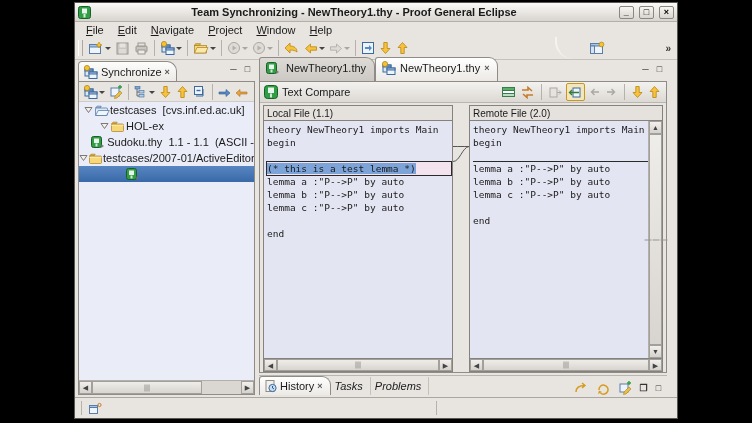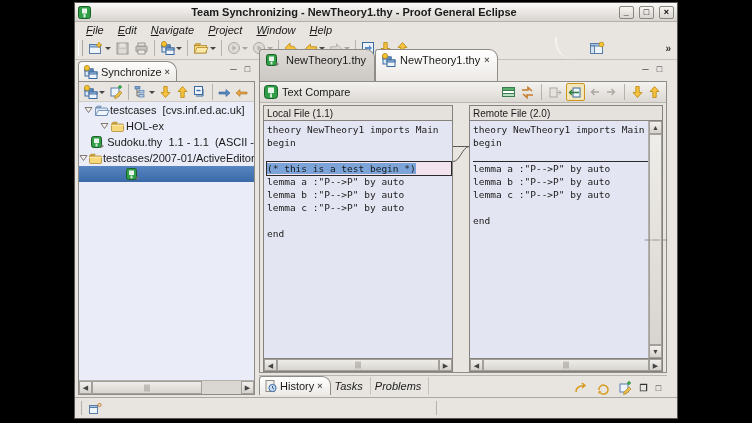--- a/index.html
+++ b/index.html
@@ -12,21 +12,21 @@
   .titlebar{height:18px;display:flex;align-items:center;padding:0 3px;
             background:linear-gradient(#fbfaf8,#d8d4cf);border-bottom:1px solid #b3afa9;}
   .titlebar .title{flex:1;text-align:center;font-weight:bold;font-size:11px;
                    white-space:nowrap;overflow:hidden;}
   .win-btn{width:15px;height:13px;margin-left:2px;border:1px solid #8a8782;border-radius:2px;
            background:linear-gradient(#f7f5f2,#d9d5d0);font-size:9px;line-height:11px;
            text-align:center;font-weight:bold;padding:0;font-family:"Liberation Sans",sans-serif;}
   .app-icon svg{display:block;}
   
   .menubar{height:15px;display:flex;align-items:center;padding:0 4px;background:#e8e5e1;}
-  .menu-item{padding:0 7px;cursor:default;font-style:italic;}
+  .menu-item{padding:0 7px;cursor:default;}
   
   .toolbar{height:22px;display:flex;align-items:center;background:#e8e5e1;
            border-bottom:1px solid #c5c1bc;position:relative;}
   .tb-grip{width:3px;height:16px;margin:0 3px;border-left:1px solid #fff;
            border-right:1px solid #aaa7a2;}
   .tb-sep{width:1px;height:16px;background:#b5b1ab;margin:0 3px;}
   .tb-btn{display:flex;align-items:center;height:20px;padding:0 2px;background:transparent;
           border:0;}
   .tb-btn svg{display:block;}
   .caret{width:0;height:0;border:3px solid transparent;border-top-color:#444;margin-left:1px;margin-top:4px;}
@@ -60,21 +60,21 @@
   .hscroll{height:13px;background:#dad7d2;border-top:1px solid #b3b0ab;display:flex;align-items:stretch;}
   .sb-btn{width:13px;background:linear-gradient(#f2f0ed,#d5d2cd);border:1px solid #a39f9a;
           font-size:7px;line-height:11px;text-align:center;color:#444;padding:0;}
   .sb-thumb{background:linear-gradient(#efede9,#d8d5d0);border:1px solid #a39f9a;position:relative;}
   .grip{position:absolute;top:50%;left:50%;transform:translate(-50%,-50%);display:flex;gap:1px;}
   .grip i{display:block;width:1px;height:7px;background:#9a968f;}
   .grip.h i{width:7px;height:1px;}
   
   .rightarea{position:absolute;left:184px;top:1px;width:408px;bottom:2px;display:flex;flex-direction:column;}
   .edtabs{height:20px;display:flex;align-items:flex-end;position:relative;}
-  .edtab{display:flex;align-items:center;gap:4px;height:19px;padding:0 8px 12px 5px;
+  .edtab{display:flex;align-items:center;gap:4px;height:19px;padding:0 8px 4px 5px;
          border:1px solid #8f8c88;border-bottom:0;border-radius:3px 9px 0 0;
          background:linear-gradient(#dedbd6,#ccc8c3);}
   .edtab.sel{background:linear-gradient(#ffffff,#ece9e5);}
   .tab-close{font-size:9px;font-weight:bold;color:#555;padding:0;border:0;background:transparent;}
   .compare{flex:1;border:1px solid #8f8c88;margin-top:0;background:#e8e5e1;
            display:flex;flex-direction:column;min-height:0;}
   .cmp-header{height:20px;display:flex;align-items:center;gap:4px;padding:0 4px;
               background:linear-gradient(#f4f2ef,#dcd9d4);border-bottom:1px solid #b9b5b0;}
   .cmp-header .lbl{flex:1;}
   .cmp-tools{display:flex;align-items:center;gap:2px;}
@@ -534,21 +534,21 @@
           </div>
 
           <div class="panes">
             <div class="pane local">
               <div class="pane-head">Local File (1.1)</div>
               <div class="pane-body">
                 <div class="code" id="left-code">
                     <div class="code-line">theory NewTheory1 imports Main</div>
                     <div class="code-line">begin</div>
                     <div class="code-line"></div>
-                    <div class="code-line diff-row"><span class="diff-text">(* this is a test begin *)</span></div>
+                    <div class="code-line diff-row"><span class="diff-text">(* this is a test lemma *)</span></div>
                     <div class="code-line">lemma a :"P--&gt;P" by auto</div>
                     <div class="code-line">lemma b :"P--&gt;P" by auto</div>
                     <div class="code-line">lemma c :"P--&gt;P" by auto</div>
                     <div class="code-line"></div>
                     <div class="code-line">end</div>
                   </div>
               </div>
               <div class="hscroll pane-hscroll">
                 <button class="sb-btn">◀</button>
                 <span class="sb-thumb" style="flex:1;">

